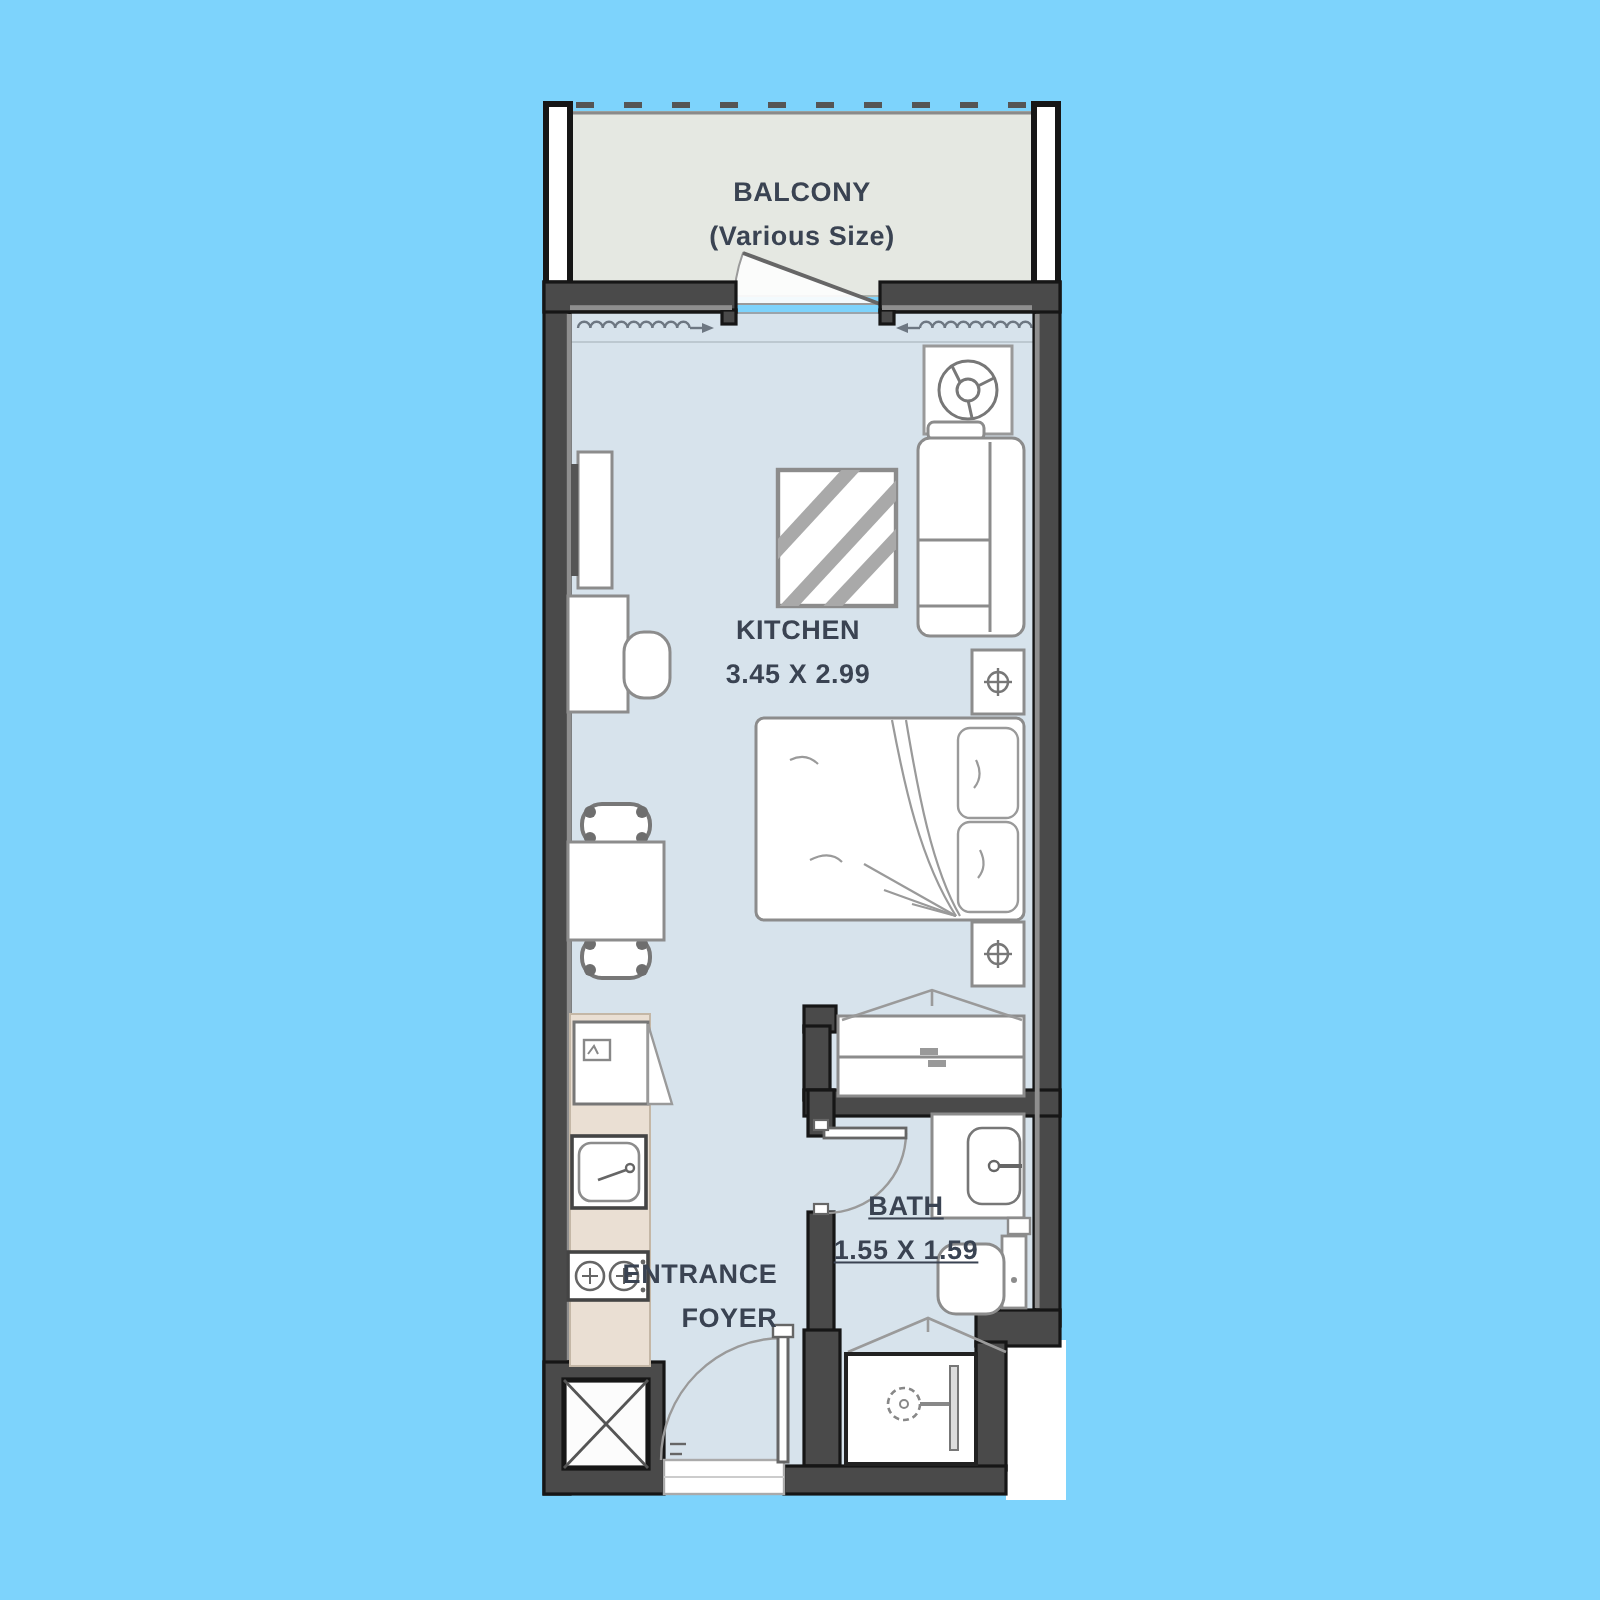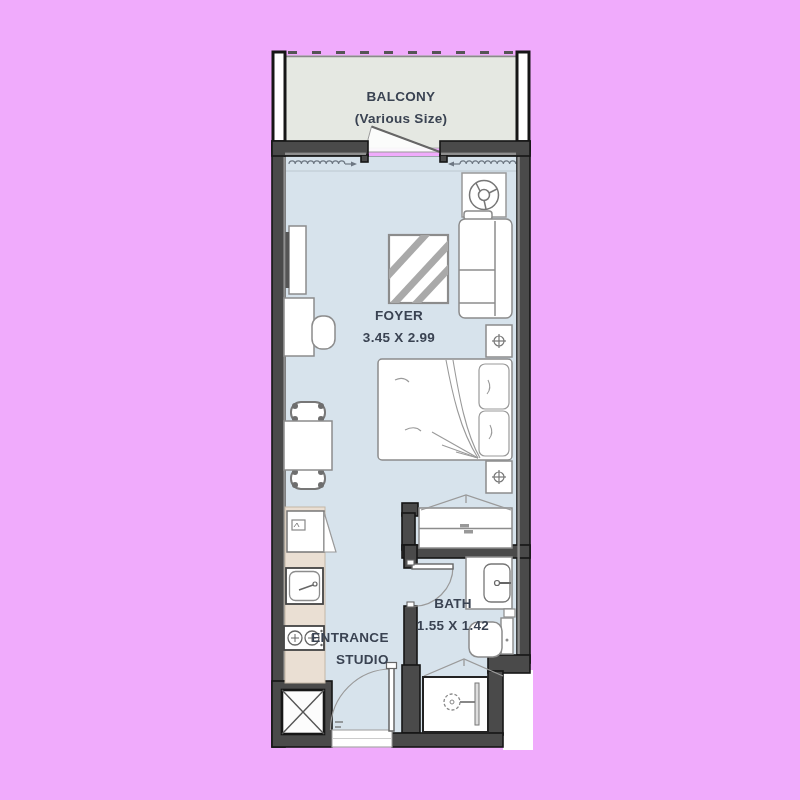--- a/index.html
+++ b/index.html
@@ -1,16 +1,16 @@
 <!DOCTYPE html>
 <html><head>
 <meta charset="utf-8">
 <style>
   html,body{margin:0;padding:0;background:#ffffff;}
-  .stage{position:relative;width:800px;height:800px;background:#f0abfc;overflow:hidden;
+  .stage{position:relative;width:800px;height:800px;background:#7dd3fc;overflow:hidden;
          font-family:"Liberation Sans",sans-serif;}
   .stage svg{position:absolute;left:0;top:0;}
   .room-label{position:absolute;transform:translate(-50%,-50%);text-align:center;
               font-weight:700;font-size:13.5px;line-height:1.65;color:#3a4352;
               letter-spacing:.3px;white-space:nowrap;}
   .room-label span{display:block;}
 </style>
 </head>
 <body>
 
@@ -247,28 +247,28 @@
     </g>
   </g>
 </svg>
 
 <div class="room-label" style="left:401px;top:108px;">
   <span>BALCONY</span>
   <span>(Various Size)</span>
 </div>
 
 <div class="room-label" style="left:399px;top:327px;">
-  <span>FOYER</span>
+  <span>KITCHEN</span>
   <span>3.45 X 2.99</span>
 </div>
 
 
-<div class="room-label" style="left:453px;top:615px;">
+<div class="room-label" style="left:453px;top:615px;text-decoration:underline;">
   <span>BATH</span>
-  <span>1.55 X 1.42</span>
+  <span>1.55 X 1.59</span>
 </div>
 
 <div class="room-label" style="left:350px;top:649px;text-align:right;">
   <span>ENTRANCE</span>
-  <span>STUDIO</span>
+  <span>FOYER</span>
 </div>
 
 </div>
 
 </body></html>

